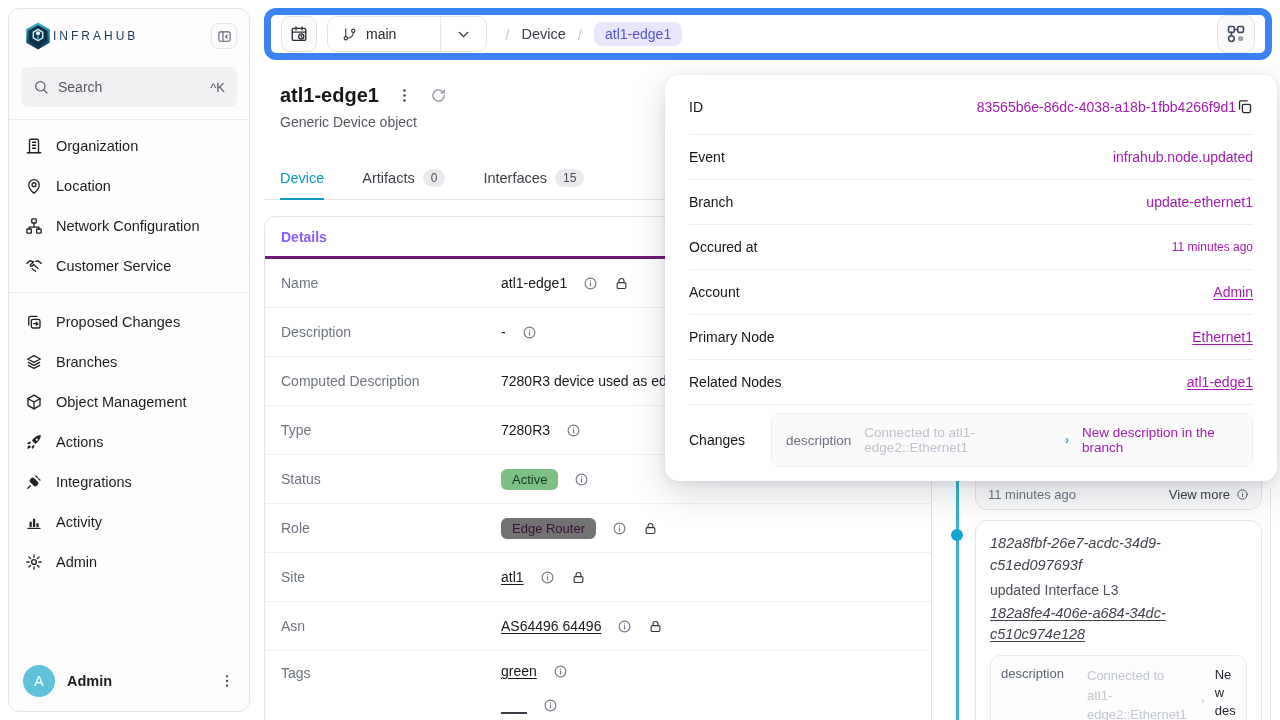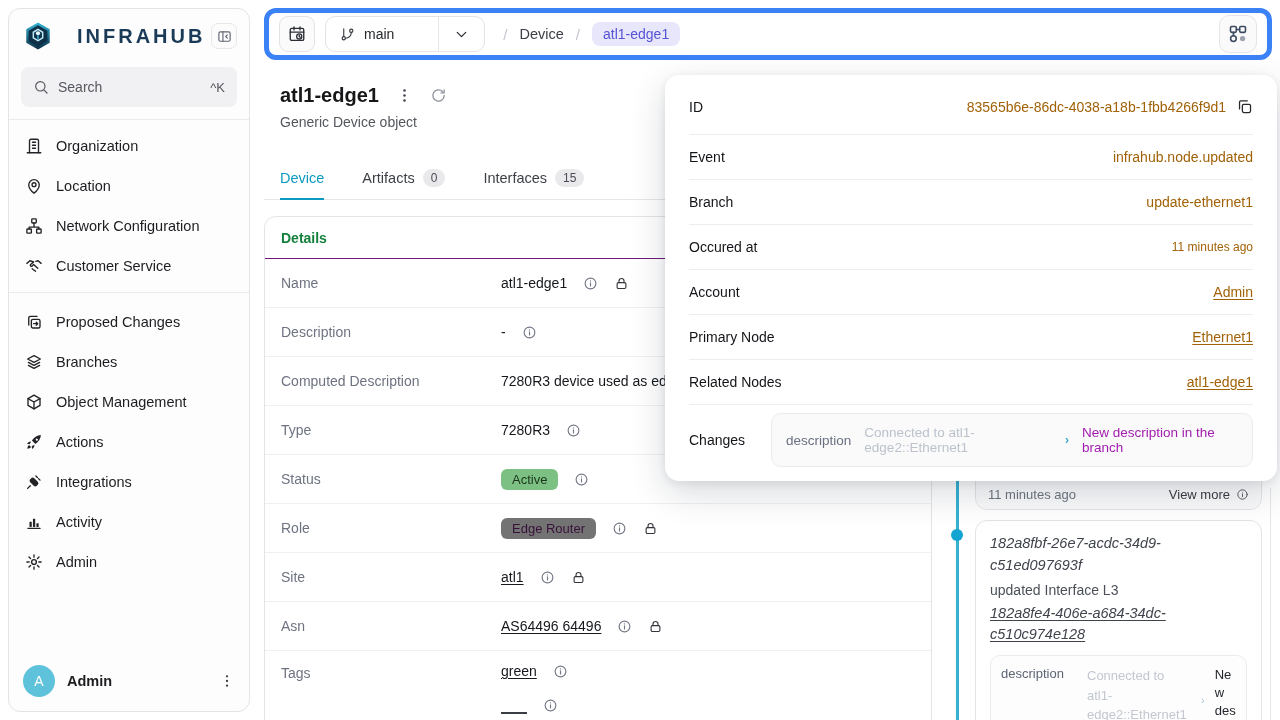--- a/index.html
+++ b/index.html
@@ -9,21 +9,21 @@
     background:#ffffff; color:#18181b; position:relative; overflow:hidden;
   }
   svg.ic { stroke:currentColor; fill:none; stroke-width:1.8; stroke-linecap:round; stroke-linejoin:round; display:block; }
 
   
   .sidebar { position:absolute; left:8px; top:8px; width:242px; height:704px;
     background:#fdfdfd; border:1px solid #e4e4e7; border-radius:12px;
     display:flex; flex-direction:column; z-index:20; }
   .logo-row { display:flex; align-items:center; padding:12px 12px 8px 14px; }
   .logo-badge { width:30px; height:30px; }
-  .logo-text { font-size:20px; font-weight:700; letter-spacing:3px; color:#1b3a57; margin-left:24px; flex:1; }
+  .logo-text { font-size:12px; font-weight:400; letter-spacing:3px; color:#1b3a57; margin-left:0; flex:1; }
   .collapse-btn { width:26px; height:26px; border:1px solid #e7e7ea; background:#fcfcfd; border-radius:7px;
     display:flex; align-items:center; justify-content:center; color:#5f6470; cursor:pointer; }
   .collapse-btn svg { width:15px; height:15px; }
   .search-box { margin:8px 12px 12px 12px; height:40px; background:#f1f1f3; border-radius:8px;
     display:flex; align-items:center; padding:0 12px; gap:9px; cursor:pointer; }
   .search-box svg { width:16px; height:16px; color:#55585f; }
   .search-ph { font-size:14px; color:#55585f; flex:1; }
   .kbd { font-size:13px; color:#55585f; }
   .sb-divider { border-top:1px solid #ebebee; margin:0; }
   .nav-group { padding:6px 0; }
@@ -34,21 +34,21 @@
   .nlabel { font-size:14.5px; color:#1d1d21; font-weight:500; white-space:nowrap; }
   .sb-spacer { flex:1; }
   .user-row { display:flex; align-items:center; gap:12px; padding:10px 14px 14px 14px; cursor:pointer; }
   .avatar { width:32px; height:32px; border-radius:50%; background:#5ec3da; color:#ffffff;
     font-size:14px; font-weight:500; display:flex; align-items:center; justify-content:center; }
   .user-name { font-size:14.5px; font-weight:600; color:#1d1d21; flex:1; }
   .kebab { color:#3c3f45; width:16px; height:16px; }
 
   
   .topbar { position:absolute; left:264px; top:8px; width:1008px; height:52px;
-    background:#fff; border:5px solid #3b82f6; border-radius:12px;
+    background:#fff; border:7px solid #3b82f6; border-radius:12px;
     display:flex; align-items:center; padding:0 10px; z-index:15; }
   .icon-btn { width:36px; height:36px; border:1px solid #e3e3e6; border-radius:9px; background:#fbfbfc;
     display:flex; align-items:center; justify-content:center; color:#2b2e35; cursor:pointer; }
   .icon-btn svg { width:18px; height:18px; }
   .branch-pill { margin-left:10px; height:36px; border:1px solid #e3e3e6; border-radius:10px;
     display:flex; align-items:stretch; overflow:hidden; background:#fff; cursor:pointer; }
   .branch-main { display:flex; align-items:center; gap:9px; padding:0 44px 0 14px; }
   .branch-main svg { width:15px; height:15px; color:#33363c; }
   .branch-name { font-size:14px; font-weight:500; color:#26282d; }
   .branch-caret { width:46px; display:flex; align-items:center; justify-content:center; border-left:1px solid #e7e7ea; color:#2b2e35; }
@@ -74,21 +74,21 @@
     display:flex; align-items:flex-end; gap:38px; padding-left:16px;
     border-bottom:1px solid #e6e6e9; z-index:4; }
   .tab { display:flex; align-items:center; gap:8px; padding-bottom:12px; font-size:14.5px; color:#3c3f46; cursor:pointer; }
   .tab.active { color:#0c9ac1; font-weight:500; border-bottom:2px solid #0c9ac1; margin-bottom:-1px; }
   .tab-badge { background:#e9e9ec; color:#4a4d54; border-radius:999px; font-size:12px; padding:2px 8px; }
 
   
   .details-card { position:absolute; left:264px; top:216px; width:668px; height:560px;
     border:1px solid #e4e4e7; border-radius:12px; background:#fff; overflow:hidden; z-index:3; }
   .details-head { height:42px; display:flex; align-items:center; padding:0 16px;
-    border-bottom:1px solid #701a75; font-size:14px; font-weight:700; color:#15803d; }
+    border-bottom:3px solid #701a75; font-size:14px; font-weight:700; color:#8b5cf6; }
   .d-row { display:flex; align-items:center; height:49px; padding:0 16px; border-bottom:1px solid #f0f0f2; }
   .d-label { flex:0 0 220px; font-size:14px; color:#6d7380; }
   .d-value { display:flex; align-items:center; gap:16px; font-size:14px; color:#16181d; }
   .d-link { text-decoration:underline; text-underline-offset:2px; font-weight:500; cursor:pointer; }
   .ic-info { width:15px; height:15px; color:#717784; stroke-width:1.6; cursor:pointer; }
   .ic-lock { width:15px; height:15px; color:#35363b; }
   .pill { border-radius:6px; padding:3px 11px; font-size:13px; font-weight:500; }
   .pill-green { background:#7cc183; color:#1c341d; }
   .pill-purple { background:#737373; color:#38113a; }
   .row-tags { height:96px; align-items:flex-start; padding-top:12px; border-bottom:none; }
@@ -122,21 +122,21 @@
 
   
   .overlay { position:absolute; left:665px; top:75px; width:612px; height:406px; background:#ffffff;
     border-radius:14px; box-shadow:0 12px 36px rgba(15,23,42,.16), 0 2px 8px rgba(15,23,42,.08);
     z-index:40; padding:4px 0; }
   .ov-row { display:flex; align-items:center; justify-content:space-between;
     margin:0 24px; height:45px; border-bottom:1px solid #ededf0; }
   .ov-row.first { height:56px;text-align:right; }
   .ov-row.last { border-bottom:none; height:70px; }
   .ov-label { font-size:14px; color:#131519; }
-  .ov-value { font-size:14px; color:#a16207; display:flex; align-items:center; gap:10px; }
+  .ov-value { font-size:14px; color:#a21caf; display:flex; align-items:center; }
   .ov-value.small { font-size:12px; }
   .ov-link { text-decoration:underline; text-underline-offset:2px; font-weight:500; cursor:pointer; }
   .copy-btn { width:17px; height:17px; color:#26282d; cursor:pointer; }
   .ov-chip { flex:1; margin-left:26px; display:flex; align-items:center; gap:13px;
     background:#fafafb; border:1px solid #ebebee; border-radius:10px; padding:11px 14px; }
   .ov-chip-field { font-size:13.5px; color:#69707f; }
   .ov-chip-old { font-size:13.5px; color:#bcc2cc; }
   .ov-chip-arrow { color:#3aa9cd; font-size:12px; font-weight:700; }
   .ov-chip-new { font-size:13.5px; color:#a21caf; font-weight:500; }
 </style>

